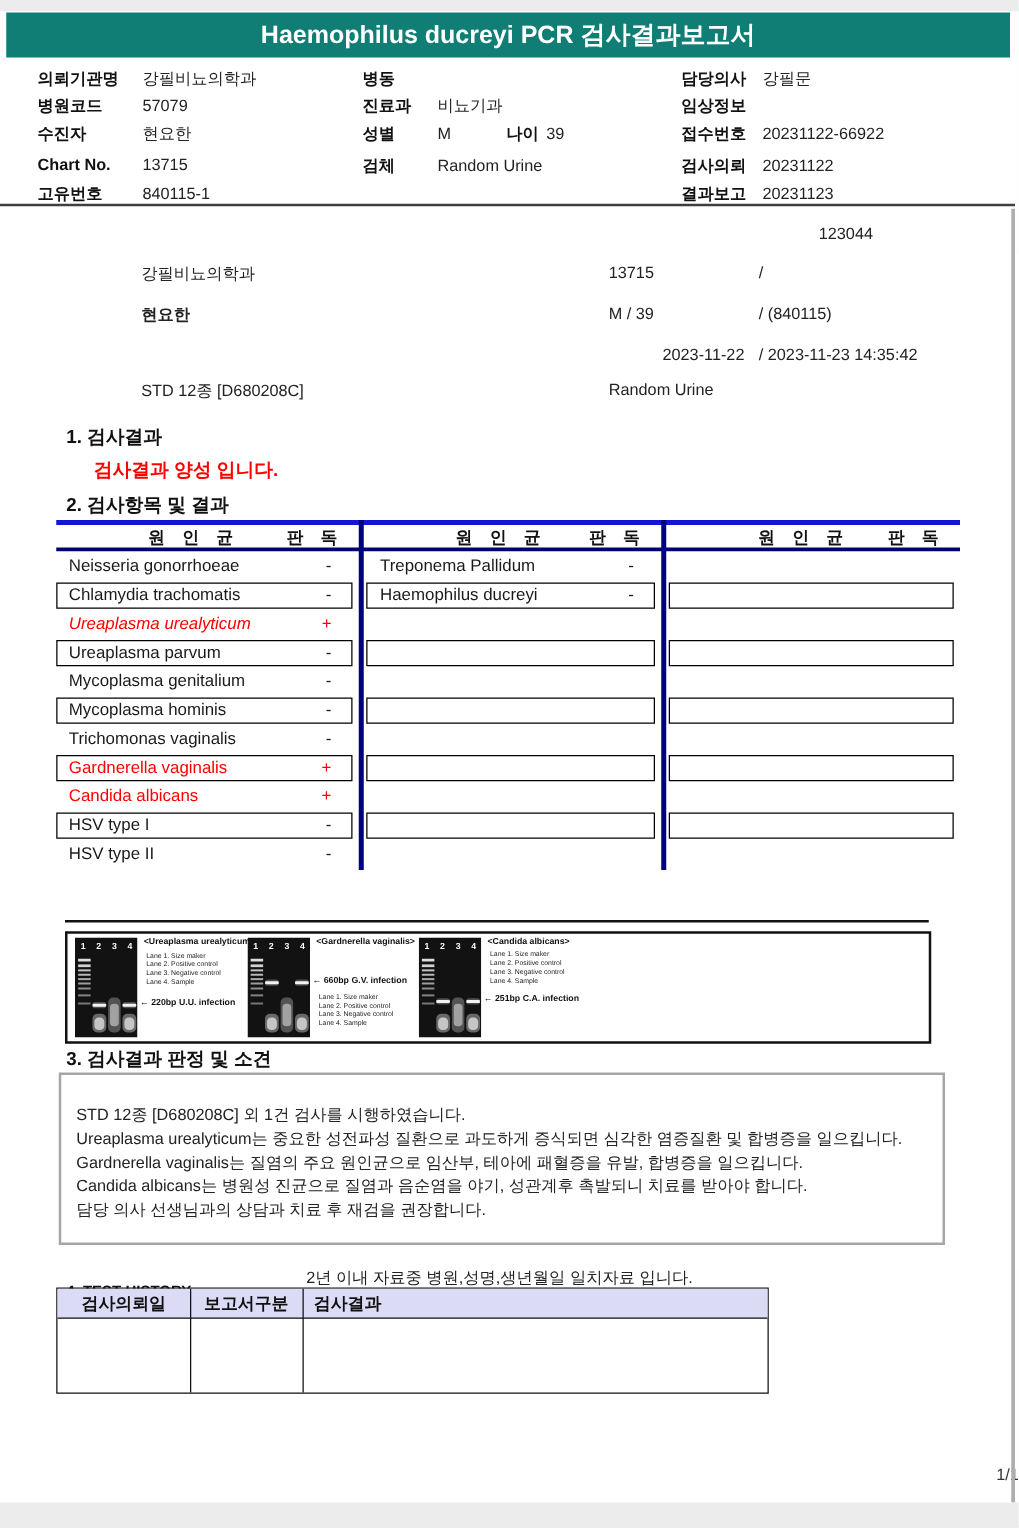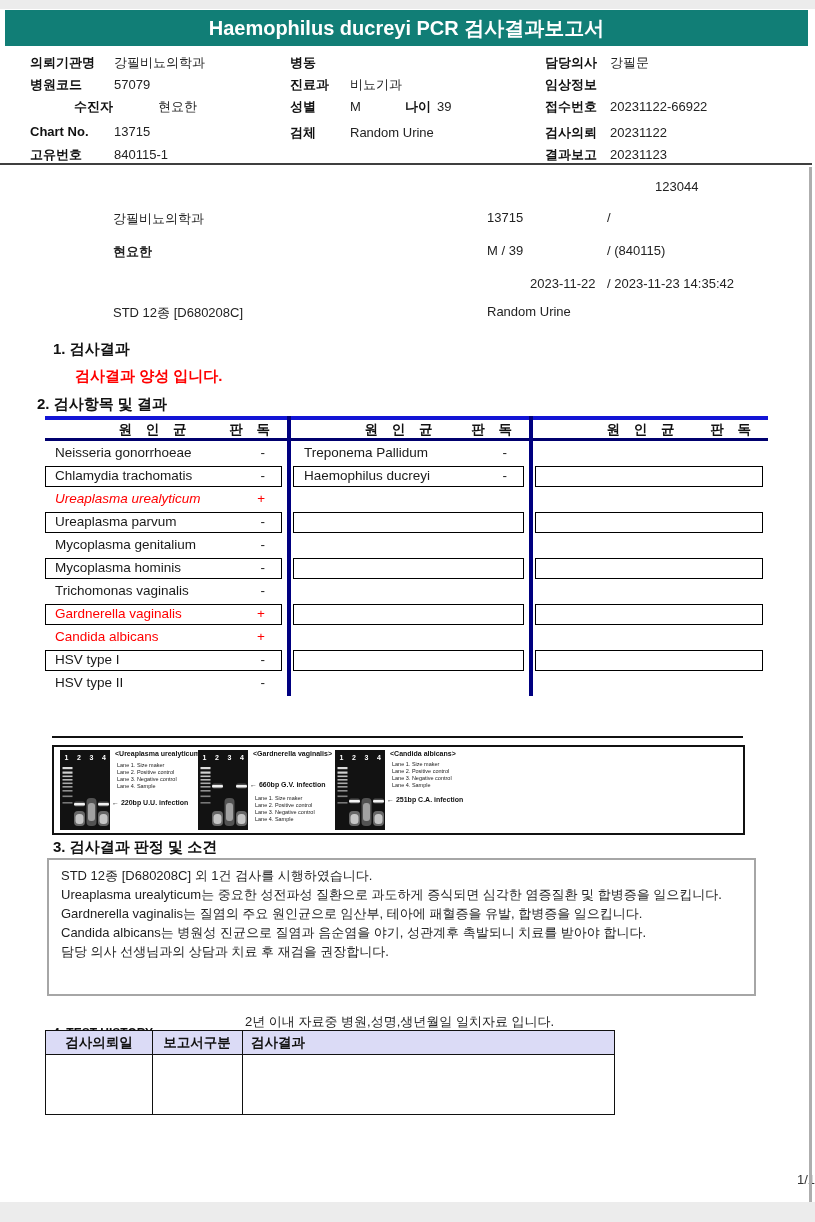--- a/index.html
+++ b/index.html
@@ -36,21 +36,21 @@
   .pcr .pos{color:#F00;}
   
   .gel-line{position:absolute;left:52px;top:736px;width:691px;height:2px;background:#111;}
   .gel-box{position:absolute;left:52px;top:745px;width:689px;height:86px;border:2px solid #111;background:#fff;}
   .gel-panel{position:absolute;top:2px;width:160px;height:82px;}
   .gel-title{position:absolute;left:55px;top:1px;font-size:7px;font-weight:bold;color:#111;white-space:nowrap;}
   .gel-lanes{position:absolute;left:57px;font-size:5.5px;line-height:7px;color:#222;white-space:nowrap;}
   .gel-ann{position:absolute;left:52px;font-size:7px;font-weight:bold;color:#111;white-space:nowrap;}
   
   .sec3-box{position:absolute;left:47px;top:858px;width:709px;height:138px;border:2px solid #a6a6a6;
-            padding:6px 12px;box-sizing:border-box;font-size:13px;line-height:19px;color:#222;}
+            padding:22px 12px;box-sizing:border-box;font-size:13px;line-height:19px;color:#222;}
   .sec4-note{position:absolute;left:245px;top:1013px;font-size:13px;color:#222;white-space:nowrap;}
   
   .hist{position:absolute;left:45px;top:1030px;width:570px;height:85px;border:1.5px solid #111;box-sizing:border-box;font-weight:bold;}
   .hist .hrow{position:absolute;left:0;top:0;right:0;height:23px;background:#DBDBF6;border-bottom:1.5px solid #111;}
   .hist .hcell{position:absolute;top:3px;font-size:13.5px;color:#111;text-align:center;white-space:nowrap;}
   .hist .vb{position:absolute;top:0;bottom:0;width:1.4px;background:#111;}
   .footer{position:absolute;left:0;top:1172px;width:815px;text-align:right;font-size:13px;color:#333;}
   .scrollbar{position:absolute;left:809px;top:167px;width:3px;height:1035px;background:#aeaeae;}
 </style>
 </head>
@@ -59,21 +59,21 @@
 <div class="page">
   <div class="strip top"></div>
 
   <div class="title-bar">
     <span>Haemophilus ducreyi PCR 검사결과보고서</span>
   </div>
 
   <div id="info-area">
       <div class="info-row" style="left:30px;top:54px;"><span class="lbl" style="width:84px;">의뢰기관명</span><span class="val" style="">강필비뇨의학과</span></div>
       <div class="info-row" style="left:30px;top:76px;"><span class="lbl" style="width:84px;">병원코드</span><span class="val" style="">57079</span></div>
-      <div class="info-row" style="left:30px;top:98px;"><span class="lbl" style="width:84px;margin-left:44px;">수진자</span><span class="val" style="">현요한</span></div>
+      <div class="info-row" style="left:30px;top:98px;"><span class="lbl" style="width:84px;">수진자</span><span class="val" style="">현요한</span></div>
       <div class="info-row" style="left:30px;top:124px;"><span class="lbl" style="width:84px;">Chart No.</span><span class="val" style="">13715</span></div>
       <div class="info-row" style="left:30px;top:146px;"><span class="lbl" style="width:84px;">고유번호</span><span class="val" style="">840115-1</span></div>
       <div class="info-row" style="left:290px;top:54px;"><span class="lbl" style="width:60px;">병동</span><span class="val" style=""></span></div>
       <div class="info-row" style="left:290px;top:76px;"><span class="lbl" style="width:60px;">진료과</span><span class="val" style="">비뇨기과</span></div>
       <div class="info-row" style="left:290px;top:98px;"><span class="lbl" style="width:60px;">성별</span><span class="val" style="width:55px;">M</span><span class="lbl" style="width:32px;">나이</span><span class="val">39</span></div>
       <div class="info-row" style="left:290px;top:124px;"><span class="lbl" style="width:60px;">검체</span><span class="val" style="">Random Urine</span></div>
       <div class="info-row" style="left:545px;top:54px;"><span class="lbl" style="width:65px;">담당의사</span><span class="val" style="">강필문</span></div>
       <div class="info-row" style="left:545px;top:76px;"><span class="lbl" style="width:65px;">임상정보</span><span class="val" style=""></span></div>
       <div class="info-row" style="left:545px;top:98px;"><span class="lbl" style="width:65px;">접수번호</span><span class="val" style="">20231122-66922</span></div>
       <div class="info-row" style="left:545px;top:124px;"><span class="lbl" style="width:65px;">검사의뢰</span><span class="val" style="">20231122</span></div>
@@ -92,21 +92,21 @@
       <div class="sum-item" style="left:607px;top:243px;">/ (840115)</div>
       <div class="sum-item" style="left:487px;top:276px;margin-left:43px;">2023-11-22</div>
       <div class="sum-item" style="left:607px;top:276px;">/ 2023-11-23 14:35:42</div>
       <div class="sum-item" style="left:113px;top:304px;">STD 12종 [D680208C]</div>
       <div class="sum-item" style="left:487px;top:304px;">Random Urine</div>
     </div>
 
   <div class="sec-h" style="left:53px;top:340px;">1. 검사결과</div>
   <div class="sec1-result">검사결과 양성 입니다.</div>
 
-  <div class="sec-h" style="left:37px;top:395px;">2. 검사항목 및 결과</div>
+  <div class="sec-h" style="left:53px;top:395px;">2. 검사항목 및 결과</div>
   <div class="pcr" id="pcr-table">
       <div class="topbar"></div>
       <div class="midbar"></div>
       <div class="vdiv" style="left:242px;"></div>
       <div class="vdiv" style="left:484px;"></div>
       <div class="grp" style="left:0px;width:242px;">
         <div class="hname">원 인 균</div>
         <div class="hres">판 독</div>
         <div class="row" style="top:26px;">
           <div class="oname" style="left:10px;">Neisseria gonorrhoeae</div>

